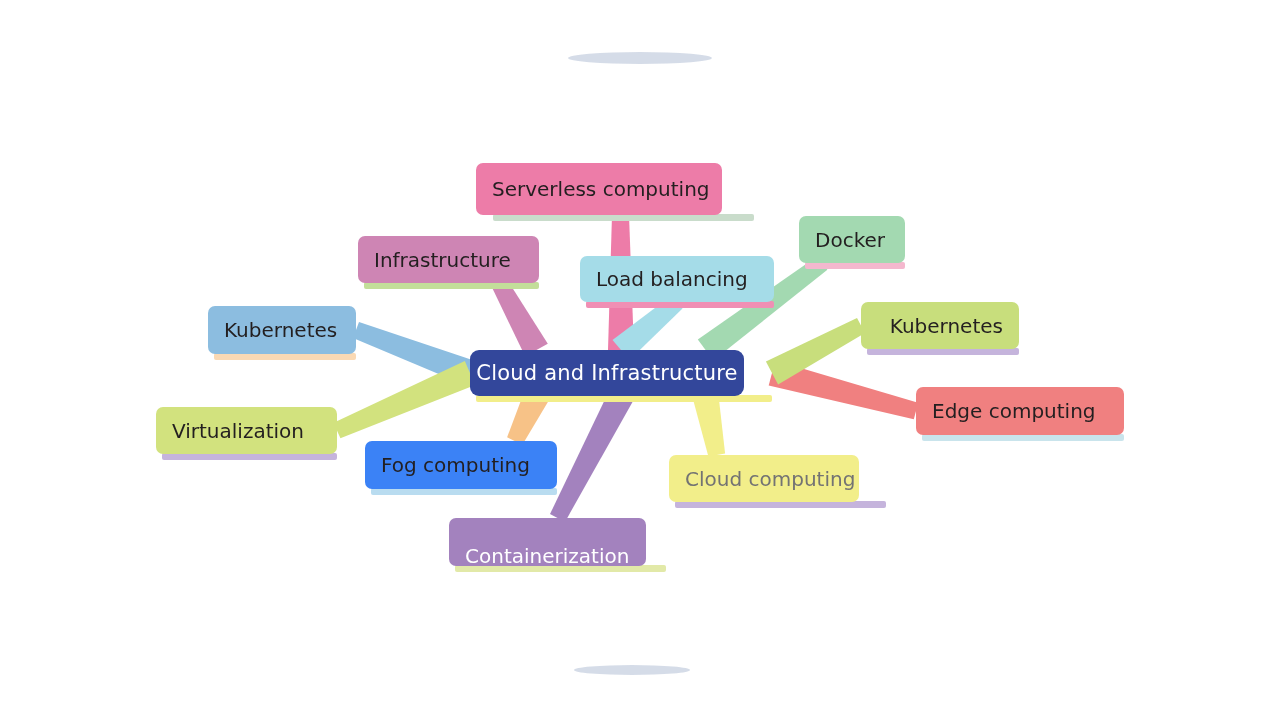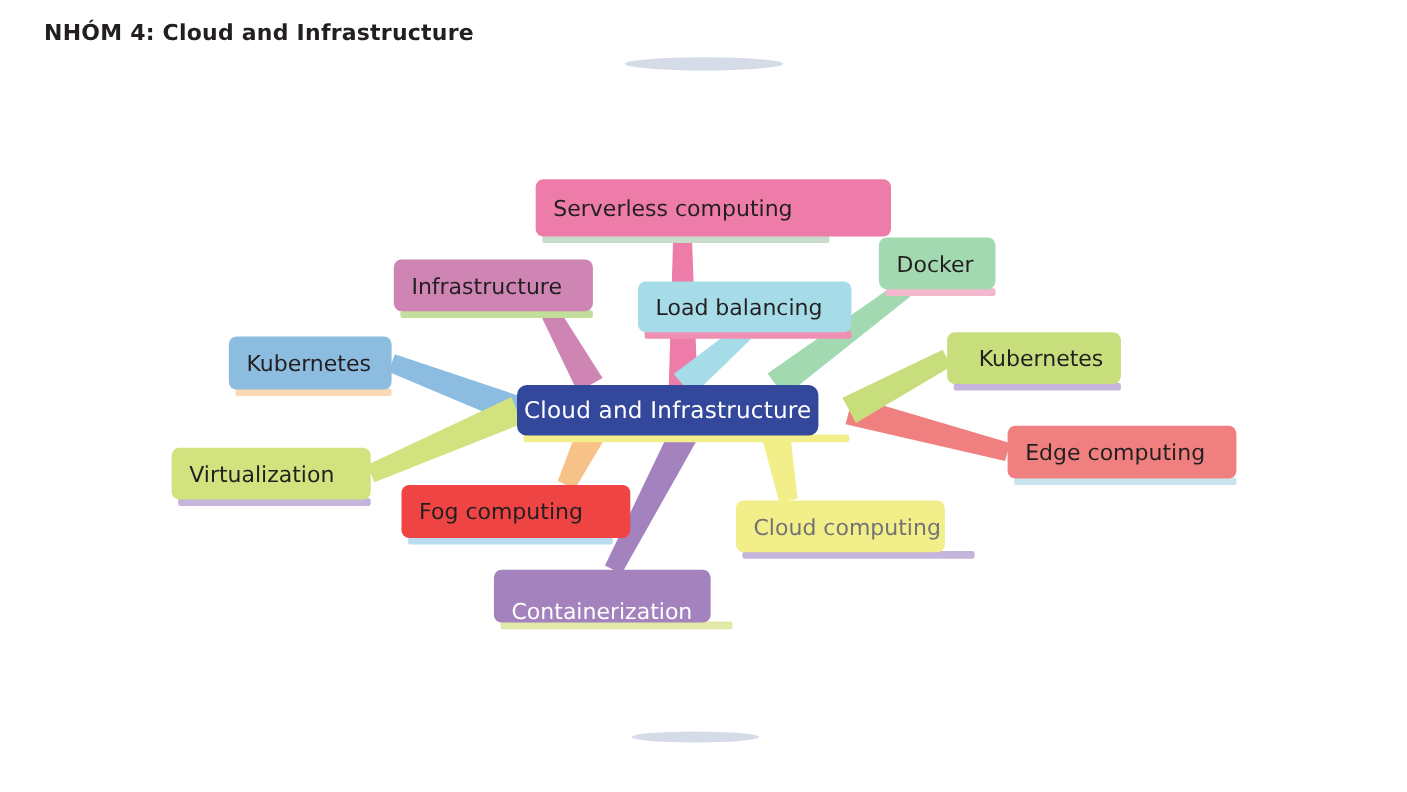--- a/index.html
+++ b/index.html
@@ -73,21 +73,20 @@
     color: #ffffff;
     white-space: nowrap;
     letter-spacing: 0.2px;
   }
 </style>
 </head>
 <body>
 
 <div id="slide">
 
-  <div id="slide-title">NHÓM 4: Cloud and Infrastructure</div>
 
   <svg id="map-svg" viewBox="0 0 1279 720" xmlns="http://www.w3.org/2000/svg">
     <g id="deco-layer">
         <ellipse cx="640" cy="58" rx="72" ry="6" fill="#ced6e4" opacity="0.85"></ellipse>
         <ellipse cx="632" cy="670" rx="58" ry="5" fill="#ced6e4" opacity="0.85"></ellipse>
       </g>
     <g id="connector-layer">
         <polygon points="634.0,350.0 629.0,215.0 612.0,215.0 608.0,350.0" fill="#ED7CA8"></polygon>
         <polygon points="629.5,359.9 682.5,308.5 671.5,295.5 612.5,340.1" fill="#A5DCE8"></polygon>
         <polygon points="547.8,343.7 506.6,278.9 491.8,287.1 525.1,356.3" fill="#CE85B4"></polygon>
@@ -97,41 +96,41 @@
         <polygon points="609.5,390.0 550.0,514.1 565.0,521.9 632.5,402.0" fill="#A382BE"></polygon>
         <polygon points="692.8,398.4 708.4,456.6 725.1,453.4 718.3,393.6" fill="#F2EE8A"></polygon>
         <polygon points="768.7,385.6 913.8,419.2 918.2,402.8 775.3,360.4" fill="#F08080"></polygon>
         <polygon points="778.1,384.5 865.0,333.0 857.0,318.0 765.9,361.5" fill="#C8DE7C"></polygon>
         <polygon points="713.3,360.4 827.4,269.8 817.2,256.2 697.8,339.6" fill="#A3D9B1"></polygon>
       </g>
   </svg>
 
   <div id="node-layer">
       <div class="node-shadow" style="left: 493px; top: 214px; width: 261px; height: 7px; background: rgb(201, 220, 203);"></div>
-      <div class="node" style="position: absolute; left: 487px; top: 163px; width: 323px; height: 52px; background: rgb(237, 124, 168); color: rgb(35, 31, 32);">
+      <div class="node" style="position: absolute; left: 476px; top: 163px; width: 246px; height: 52px; background: rgb(237, 124, 168); color: rgb(35, 31, 32);">
         <span>Serverless computing</span>
       </div>
       <div class="node-shadow" style="left: 586px; top: 301px; width: 188px; height: 7px; background: rgb(240, 143, 180);"></div>
       <div class="node" style="position: absolute; left: 580px; top: 256px; width: 194px; height: 46px; background: rgb(165, 220, 232); color: rgb(35, 31, 32);">
         <span>Load balancing</span>
       </div>
       <div class="node-shadow" style="left: 364px; top: 282px; width: 175px; height: 7px; background: rgb(195, 222, 154);"></div>
       <div class="node" style="position: absolute; left: 358px; top: 236px; width: 181px; height: 47px; background: rgb(206, 133, 180); color: rgb(35, 31, 32);">
         <span>Infrastructure</span>
       </div>
       <div class="node-shadow" style="left: 214px; top: 353px; width: 142px; height: 7px; background: rgb(250, 217, 180);"></div>
       <div class="node" style="position: absolute; left: 208px; top: 306px; width: 148px; height: 48px; background: rgb(140, 189, 224); color: rgb(35, 31, 32);">
         <span>Kubernetes</span>
       </div>
       <div class="node-shadow" style="left: 162px; top: 453px; width: 175px; height: 7px; background: rgb(197, 180, 220);"></div>
       <div class="node" style="position: absolute; left: 156px; top: 407px; width: 181px; height: 47px; background: rgb(210, 226, 126); color: rgb(35, 31, 32);">
         <span>Virtualization</span>
       </div>
       <div class="node-shadow" style="left: 371px; top: 488px; width: 186px; height: 7px; background: rgb(185, 220, 240);"></div>
-      <div class="node" style="position: absolute; left: 365px; top: 441px; width: 208px; height: 48px; background: #ef4444; color: rgb(35, 31, 32);">
+      <div class="node" style="position: absolute; left: 365px; top: 441px; width: 192px; height: 48px; background: #3b82f6; color: rgb(35, 31, 32);">
         <span>Fog computing</span>
       </div>
       <div class="node-shadow" style="left: 455px; top: 565px; width: 211px; height: 7px; background: rgb(226, 233, 168);"></div>
       <div class="node" style="position: absolute; left: 449px; top: 518px; width: 197px; height: 48px; background: rgb(163, 130, 190); color: rgb(255, 255, 255); align-items: flex-end;">
         <span>Containerization</span>
       </div>
       <div class="node-shadow" style="left: 675px; top: 501px; width: 211px; height: 7px; background: rgb(197, 180, 220);"></div>
       <div class="node" style="position: absolute; left: 669px; top: 455px; width: 190px; height: 47px; background: rgb(242, 238, 138); color: #737373;">
         <span>Cloud computing</span>
       </div>

